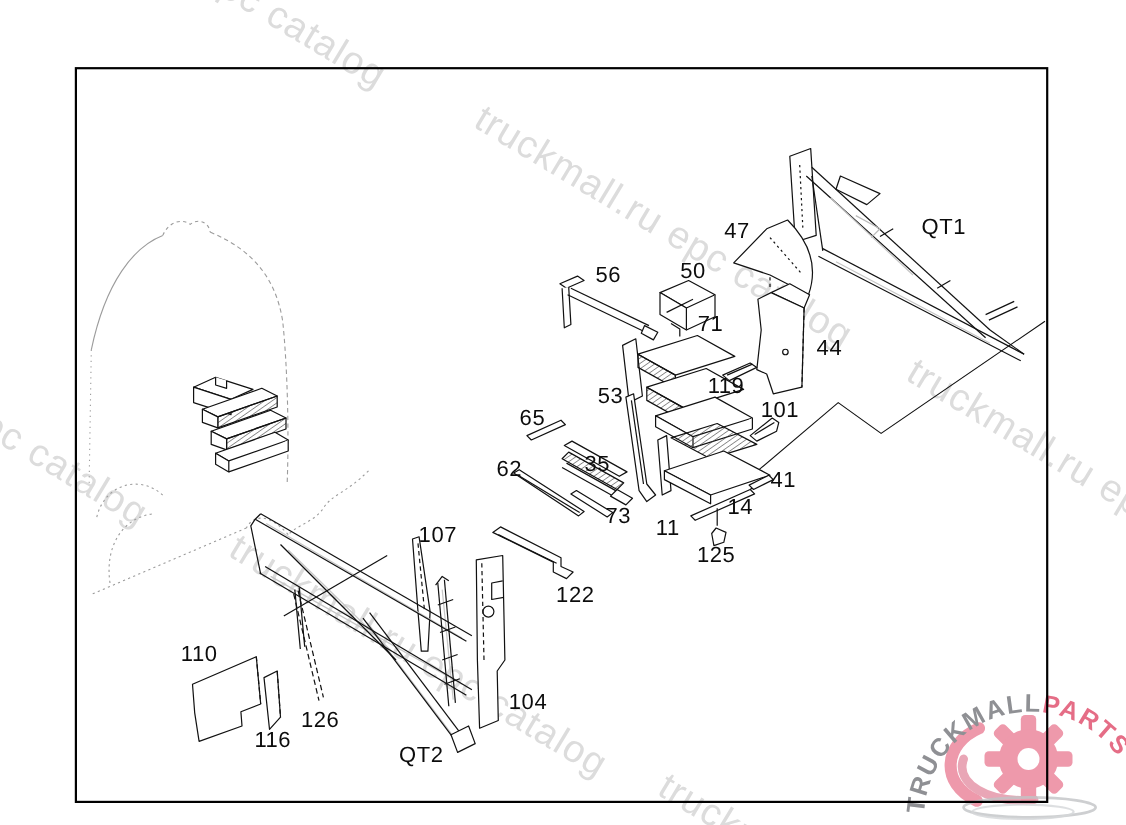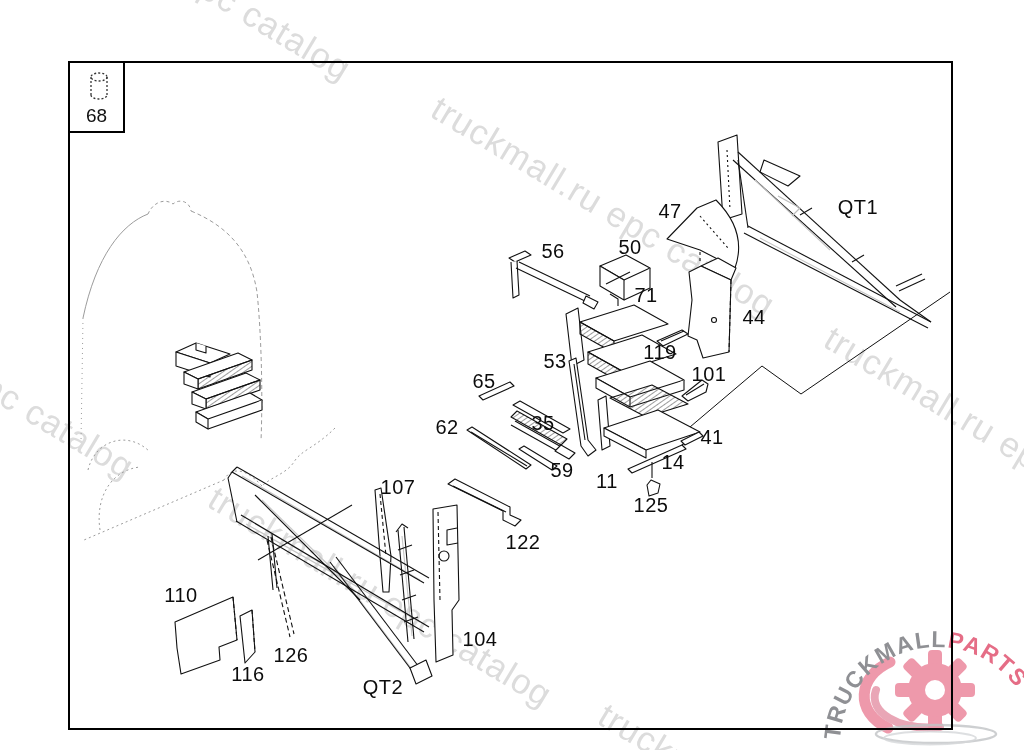--- a/index.html
+++ b/index.html
@@ -290,49 +290,38 @@
     </g>
 
     <g fill="#fff" stroke="#111" stroke-width="1.1" stroke-linejoin="round">
       <path d="M 240,616 L 252,610 L 255,652 L 245,663 Z"></path>
       <path d="M 252,610 L 255,652" stroke-dasharray="4 3" fill="none"></path>
     </g>
   </svg>
 
   <div class="frame"></div>
 
-  <div class="refbox">
-    <svg width="26" height="32" viewBox="0 0 26 32">
-      <g fill="none" stroke="#333" stroke-width="1.3" stroke-dasharray="2 2">
-        <ellipse cx="13" cy="6" rx="8" ry="4"></ellipse>
-        <path d="M 5,6 L 5,24"></path>
-        <path d="M 21,6 L 21,24"></path>
-        <path d="M 5,24 A 8,4 0 0 0 21,24"></path>
-      </g>
-    </svg>
-    <div class="num">68</div>
-  </div>
 
   <div class="labels" id="labels">
       <span class="plabel" style="left: 670px; top: 211px;">47</span>
       <span class="plabel" style="left: 858px; top: 207px;">QT1</span>
       <span class="plabel" style="left: 553px; top: 251px;">56</span>
       <span class="plabel" style="left: 630px; top: 247px;">50</span>
       <span class="plabel" style="left: 646px; top: 295px;">71</span>
       <span class="plabel" style="left: 754px; top: 317px; text-align: center;">44</span>
       <span class="plabel" style="left: 660px; top: 352px;">119</span>
       <span class="plabel" style="left: 555px; top: 361px;">53</span>
       <span class="plabel" style="left: 709px; top: 374px;">101</span>
       <span class="plabel" style="left: 484px; top: 381px;">65</span>
       <span class="plabel" style="left: 543px; top: 399px; margin-top: 24px;">35</span>
-      <span class="plabel" style="left: 447px; top: 427px;">62</span>
+      <span class="plabel" style="left: 463px; top: 427px;">62</span>
       <span class="plabel" style="left: 712px; top: 437px;">41</span>
       <span class="plabel" style="left: 607px; top: 457px; margin-top: 24px;">11</span>
       <span class="plabel" style="left: 673px; top: 462px;">14</span>
-      <span class="plabel" style="left: 562px; top: 470px;">59</span>
+      <span class="plabel" style="left: 562px; top: 470px;">73</span>
       <span class="plabel" style="left: 398px; top: 487px;">107</span>
       <span class="plabel" style="left: 651px; top: 505px;">125</span>
       <span class="plabel" style="left: 523px; top: 542px;">122</span>
       <span class="plabel" style="left: 181px; top: 595px;">110</span>
       <span class="plabel" style="left: 480px; top: 639px;">104</span>
       <span class="plabel" style="left: 291px; top: 655px;">126</span>
       <span class="plabel" style="left: 248px; top: 674px;">116</span>
       <span class="plabel" style="left: 383px; top: 687px;">QT2</span>
     </div>
 

